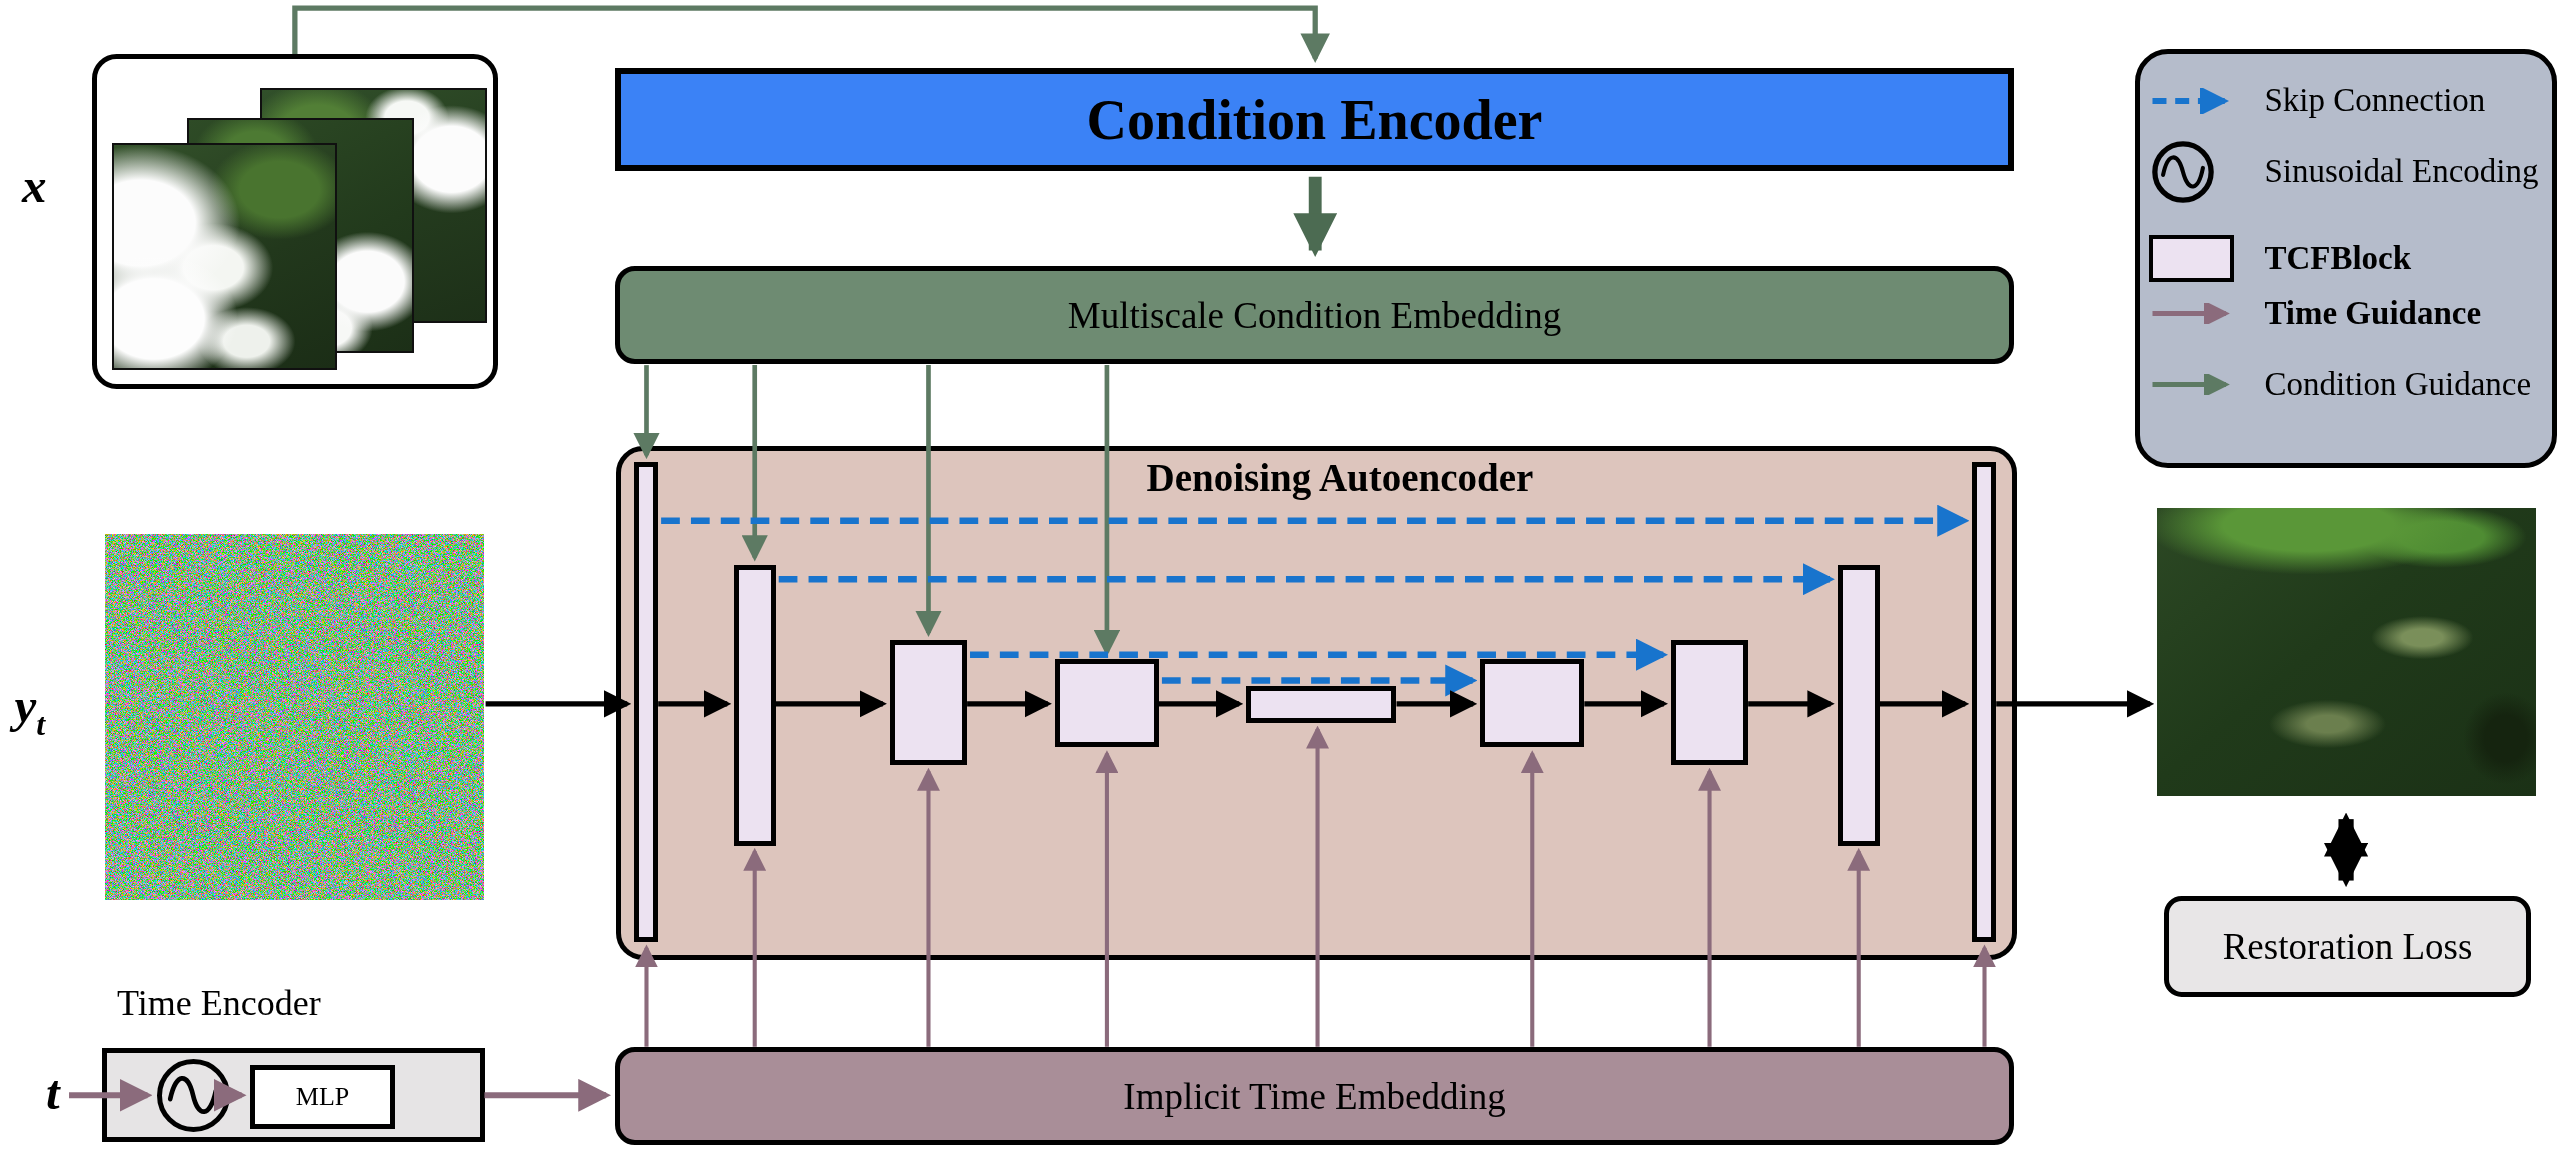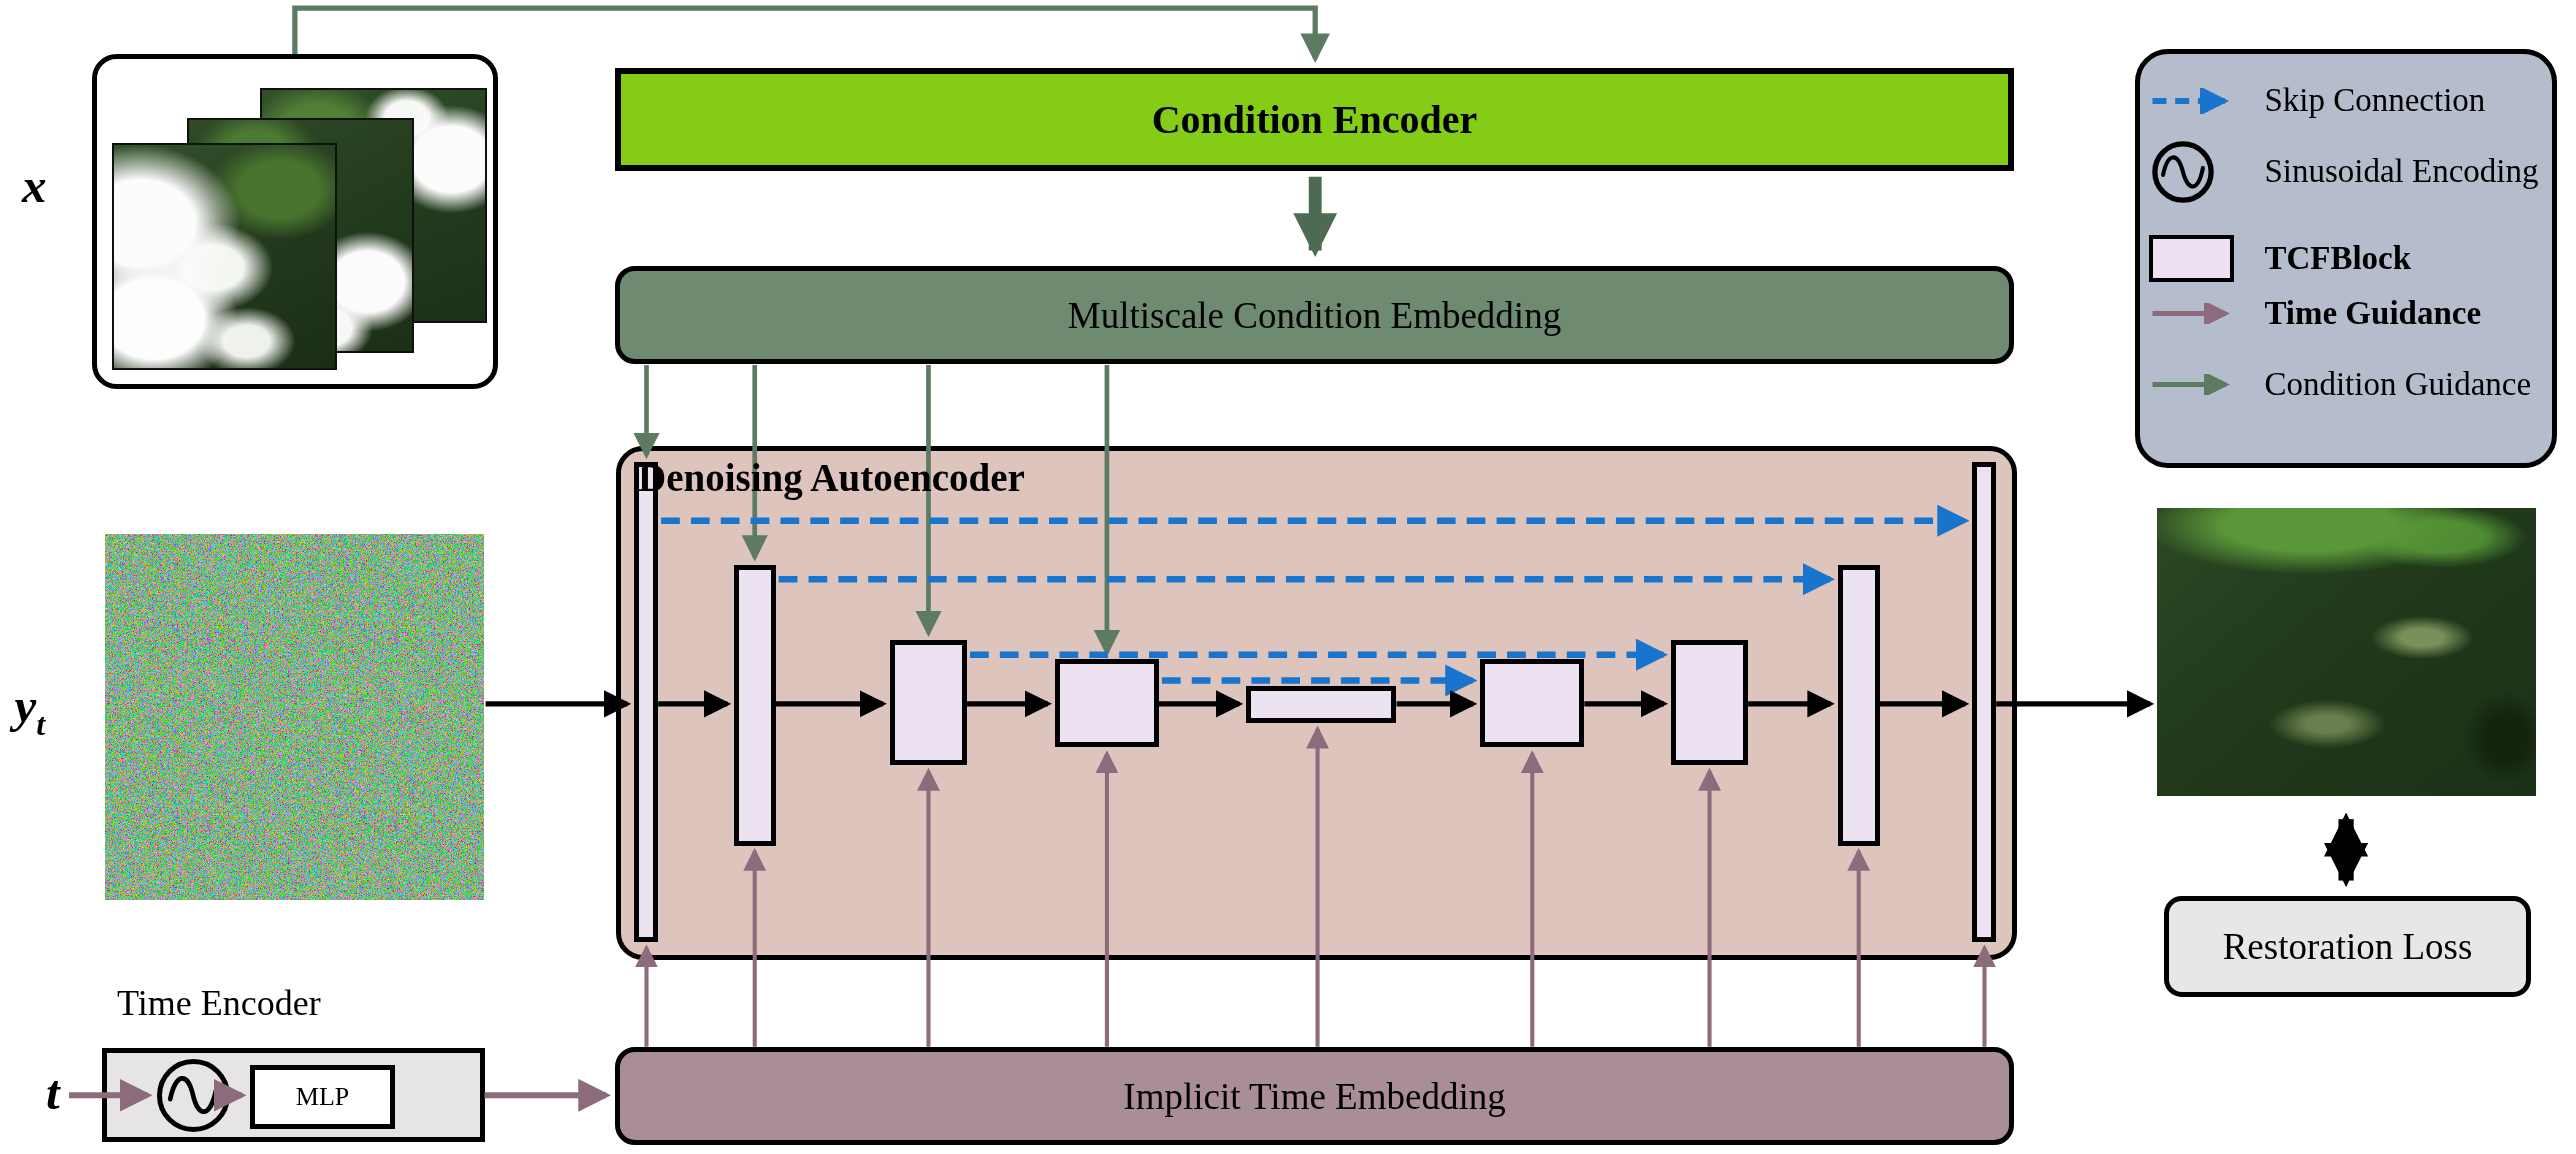--- a/index.html
+++ b/index.html
@@ -22,26 +22,26 @@
       radial-gradient(35% 25% at 30% 15%,#4d7a33 0 40%,rgba(77,122,51,0) 80%),
       linear-gradient(150deg,#2e4b26 0%,#223a1c 60%,#1c2f17 100%);}
   #sat-front{left:14.6px;top:84px;width:225px;height:227px;
     background:radial-gradient(38% 30% at 18% 78%,#fdfdfd 0 60%,rgba(253,253,253,0) 100%),
       radial-gradient(45% 35% at 12% 35%,#fcfcfc 0 55%,rgba(252,252,252,0) 100%),
       radial-gradient(30% 22% at 45% 55%,#f4f6f2 0 45%,rgba(244,246,242,0) 90%),
       radial-gradient(26% 18% at 60% 88%,#eef1ec 0 40%,rgba(238,241,236,0) 85%),
       radial-gradient(40% 28% at 75% 20%,#49742f 0 45%,rgba(73,116,47,0) 80%),
       linear-gradient(155deg,#33512a 0%,#22381c 55%,#1b2d16 100%);}
   
-  #condition-encoder{left:615px;top:68px;width:1399px;height:103px;background:#84cc16;border-width:6.4px;
-    font-weight:700;font-size:40px;}
+  #condition-encoder{left:615px;top:68px;width:1399px;height:103px;background:#3b82f6;border-width:6.4px;
+    font-weight:700;font-size:56px;}
   #multiscale-box{left:615px;top:266px;width:1399px;height:98px;background:#6e8b72;border-radius:20px;
     font-size:37px;}
   #autoencoder-box{left:616px;top:446px;width:1401px;height:514px;background:#ddc5bd;border-width:5.3px;border-radius:27px;}
-  #da-title{left:638px;top:455px;width:1404px;font-weight:700;font-size:39px;}
+  #da-title{left:638px;top:455px;width:1404px;text-align:center;font-weight:700;font-size:39px;}
   #implicit-box{left:615px;top:1047px;width:1399px;height:98px;background:#a98e98;border-radius:20px;font-size:37px;}
   #restoration-box{left:2164px;top:896px;width:367px;height:101px;background:#e8e6e7;border-width:5.3px;border-radius:17.6px;font-size:37px;}
   
   .tcf{position:absolute;box-sizing:border-box;background:#ece2f1;border:5.3px solid #000;}
   
   #te-title{left:117px;top:982px;width:351px;text-align:left;font-weight:400;font-size:36px;}
   #time-encoder-box{left:102px;top:1048px;width:383px;height:94px;background:#e6e4e5;border-width:5.9px;}
   #te-circle{position:absolute;left:157px;top:1059px;width:73px;height:73px;border:5.3px solid #000;border-radius:50%;
     box-sizing:border-box;background:transparent;}
   #mlp-box{left:250px;top:1065px;width:145px;height:64px;background:#fff;border-width:5.3px;font-size:26px;}

